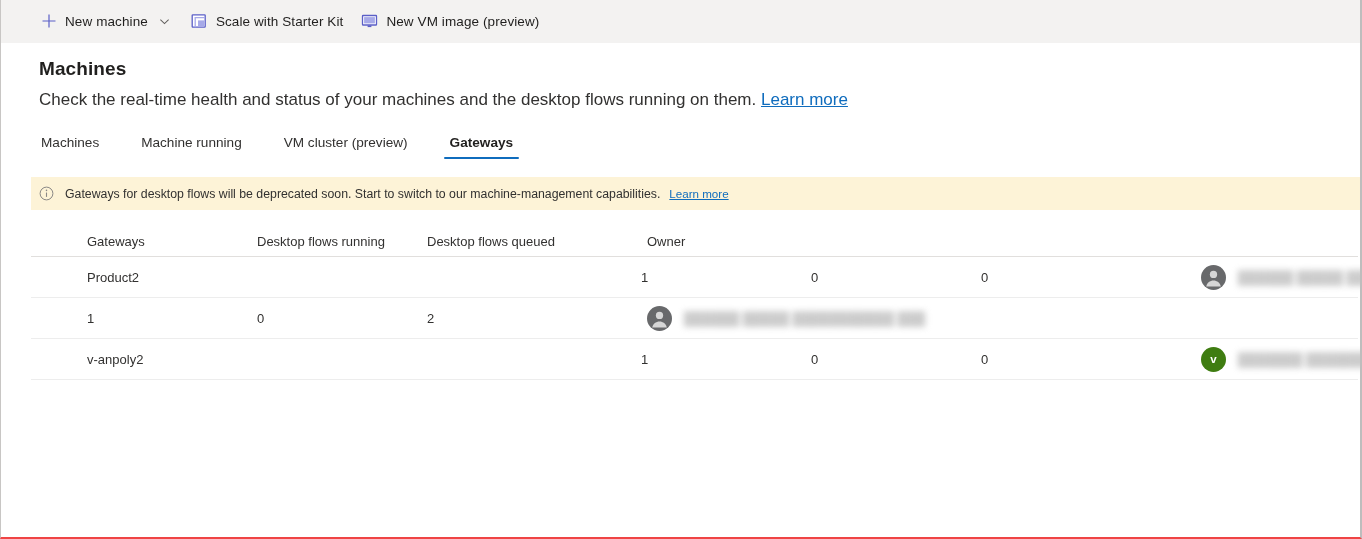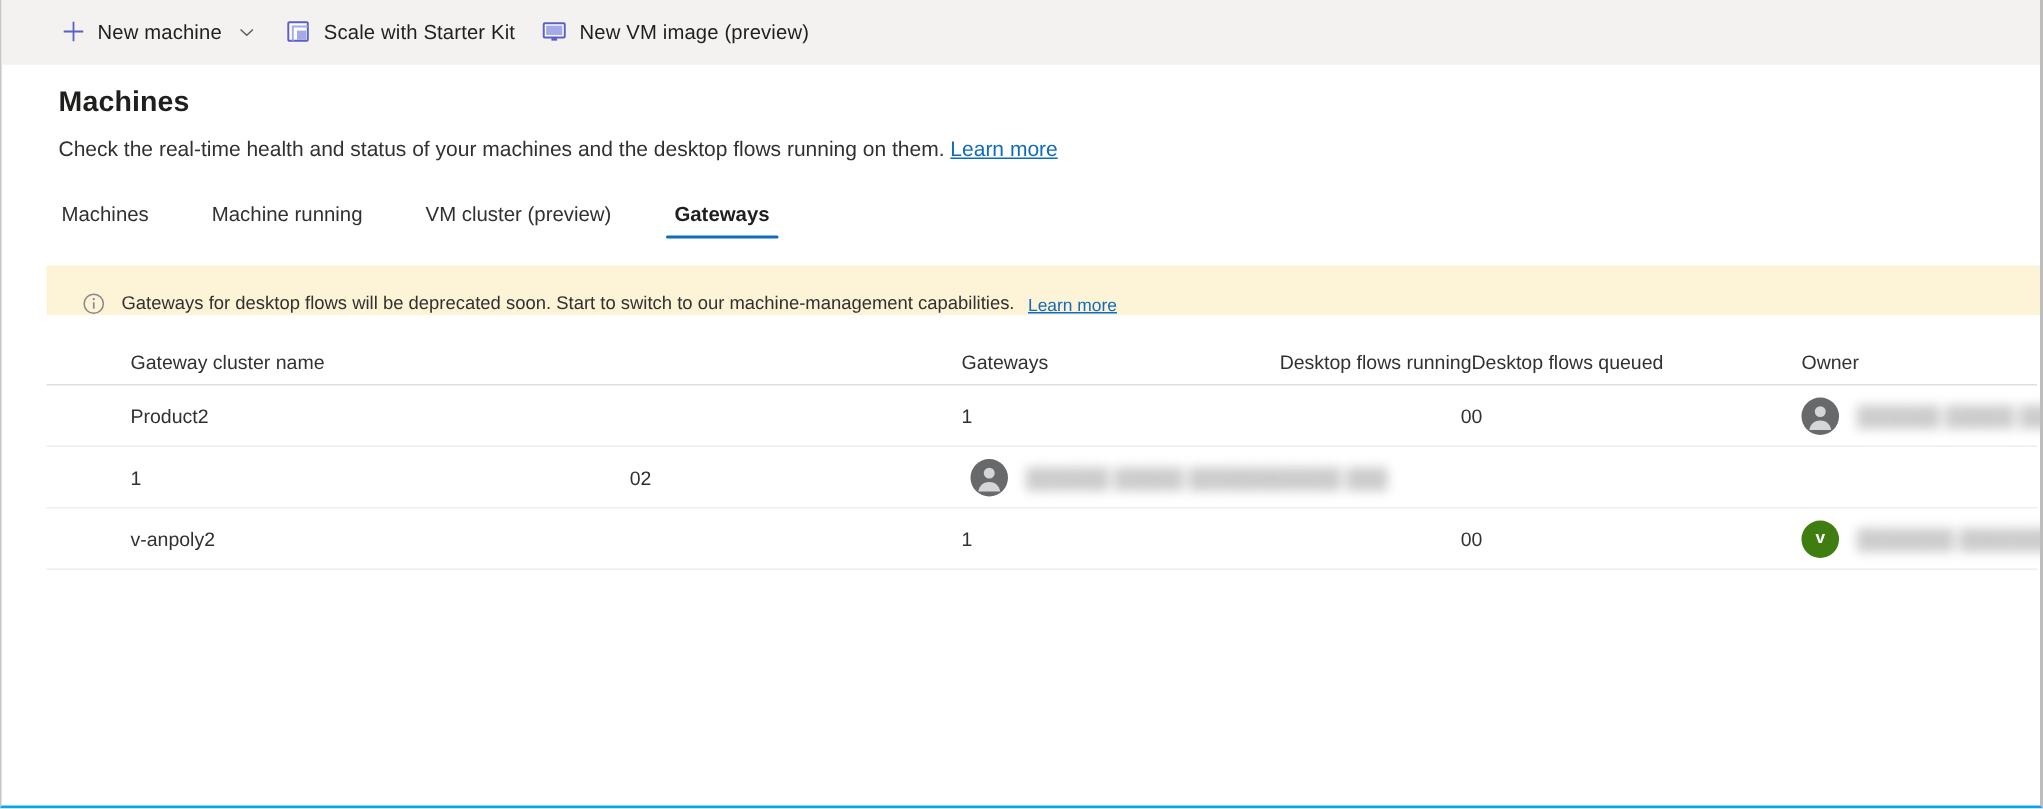--- a/index.html
+++ b/index.html
@@ -16,21 +16,21 @@
     overflow: hidden;
   }
 
   #page {
     position: relative;
     width: 1362px;
     height: 539px;
     background: #ffffff;
     border-left: 1px solid #c8c6c4;
     border-right: 2px solid #bdbdbd;
-    border-bottom: 2px solid #0ea5e9;
+    border-bottom: 2px solid #ef4444;
     overflow: hidden;
   }
 
   
   .commandbar {
     height: 43px;
     background: #f3f2f1;
     display: flex;
     align-items: center;
     padding-left: 30px;
@@ -73,21 +73,21 @@
   }
   .page-title {
     font-size: 19px;
     font-weight: 600;
     color: #201f1e;
     letter-spacing: 0.1px;
     margin: 0 0 10px 0;
     line-height: 24px;
   }
   .page-sub {
-    font-size: 14px;
+    font-size: 17px;
     color: #323130;
     line-height: 17px;
     margin: 0;
   }
   .inline-link {
     color: #0f6cbd;
     text-decoration: underline;
     cursor: pointer;
   }
 
@@ -126,22 +126,22 @@
 
   
   .banner-wrap {
     margin-top: 18px;
     padding-left: 30px;
   }
   .banner {
     background: #fdf3d7;
     height: 33px;
     display: flex;
-    align-items: flex-end;
-    padding-left: 24px;
+    align-items: center;
+    padding-left: 8px;
   }
   .banner-ico {
     width: 15px;
     height: 15px;
     flex: 0 0 auto;
     margin-right: 11px;
     display: inline-flex;
   }
   .banner-text {
     font-size: 12.3px;
@@ -180,21 +180,21 @@
     font-size: 13px;
     color: #323130;
     font-weight: 400;
   }
   .trow .c {
     font-size: 13px;
     color: #323130;
   }
   .c-name   { width: 554px; flex: 0 0 554px; }
   .c-gw     { width: 170px; flex: 0 0 170px; }
-  .c-run    { width: 170px; flex: 0 0 170px; text-align: right; }
+  .c-run    { width: 170px; flex: 0 0 170px; }
   .c-queue  { width: 172px; flex: 0 0 172px; }
   .c-owner  { flex: 1 1 auto; display: flex; align-items: center; margin-left: 48px; }
 
   .drow { cursor: pointer; }
 
   .avatar {
     width: 25px;
     height: 25px;
     border-radius: 50%;
     flex: 0 0 auto;
@@ -288,21 +288,20 @@
         </svg>
       </span>
       <span class="banner-text">Gateways for desktop flows will be deprecated soon. Start to switch to our machine-management capabilities.</span>
       <span class="banner-link">Learn more</span>
     </div>
   </div>
 
   <div class="table">
 
     <div class="trow thead">
-      <div class="c c-name">Gateway cluster name</div>
       <div class="c c-gw">Gateways</div>
       <div class="c c-run">Desktop flows running</div>
       <div class="c c-queue">Desktop flows queued</div>
       <div class="c c-owner">Owner</div>
     </div>
 
     <div class="trow drow">
       <div class="c c-name">Product2</div>
       <div class="c c-gw">1</div>
       <div class="c c-run">0</div>

